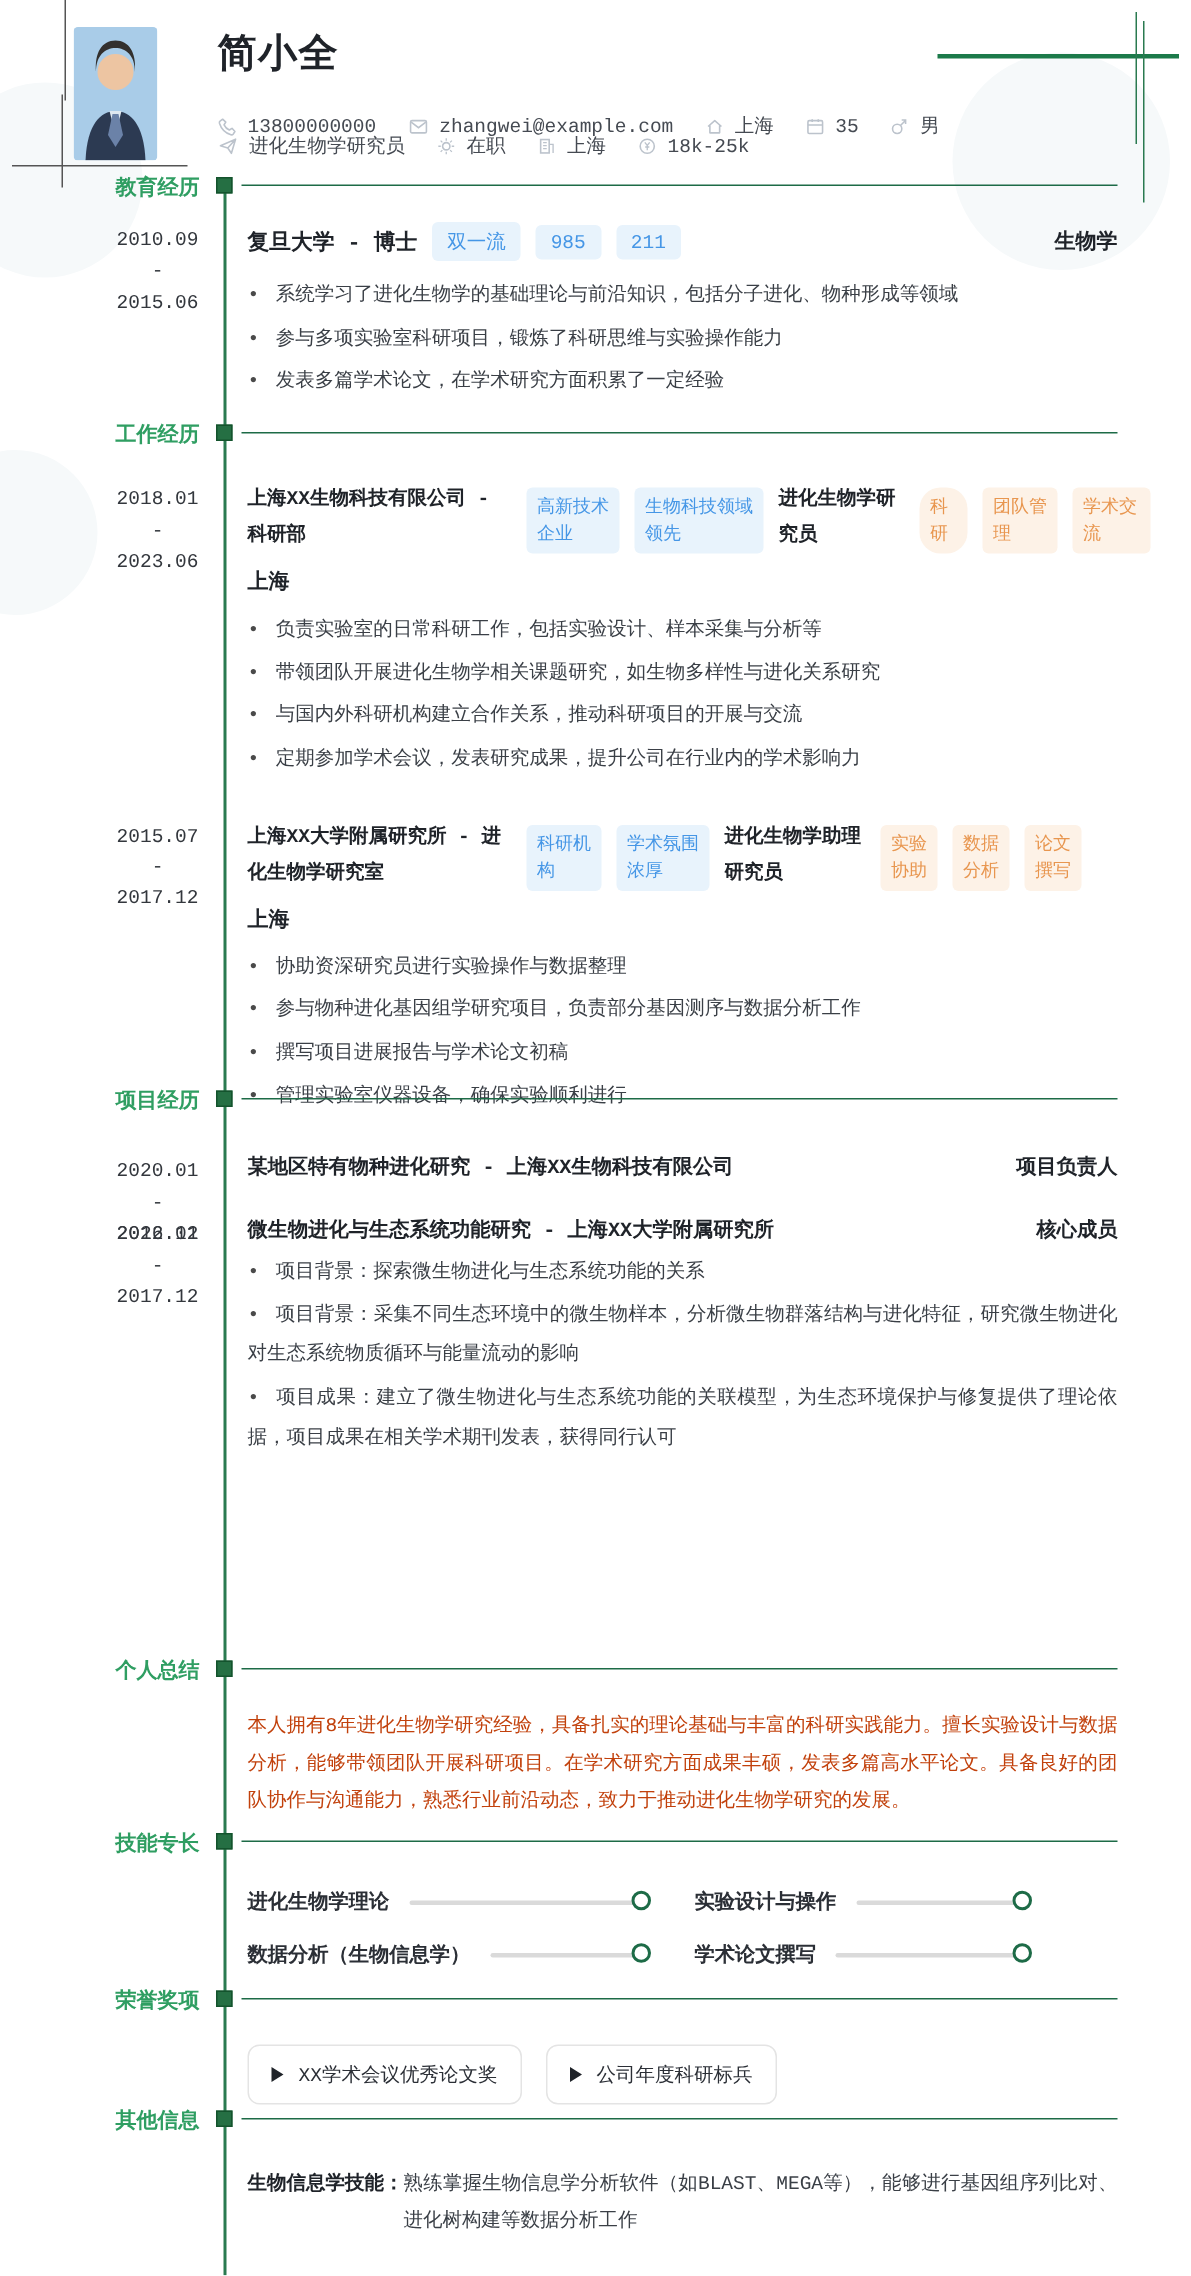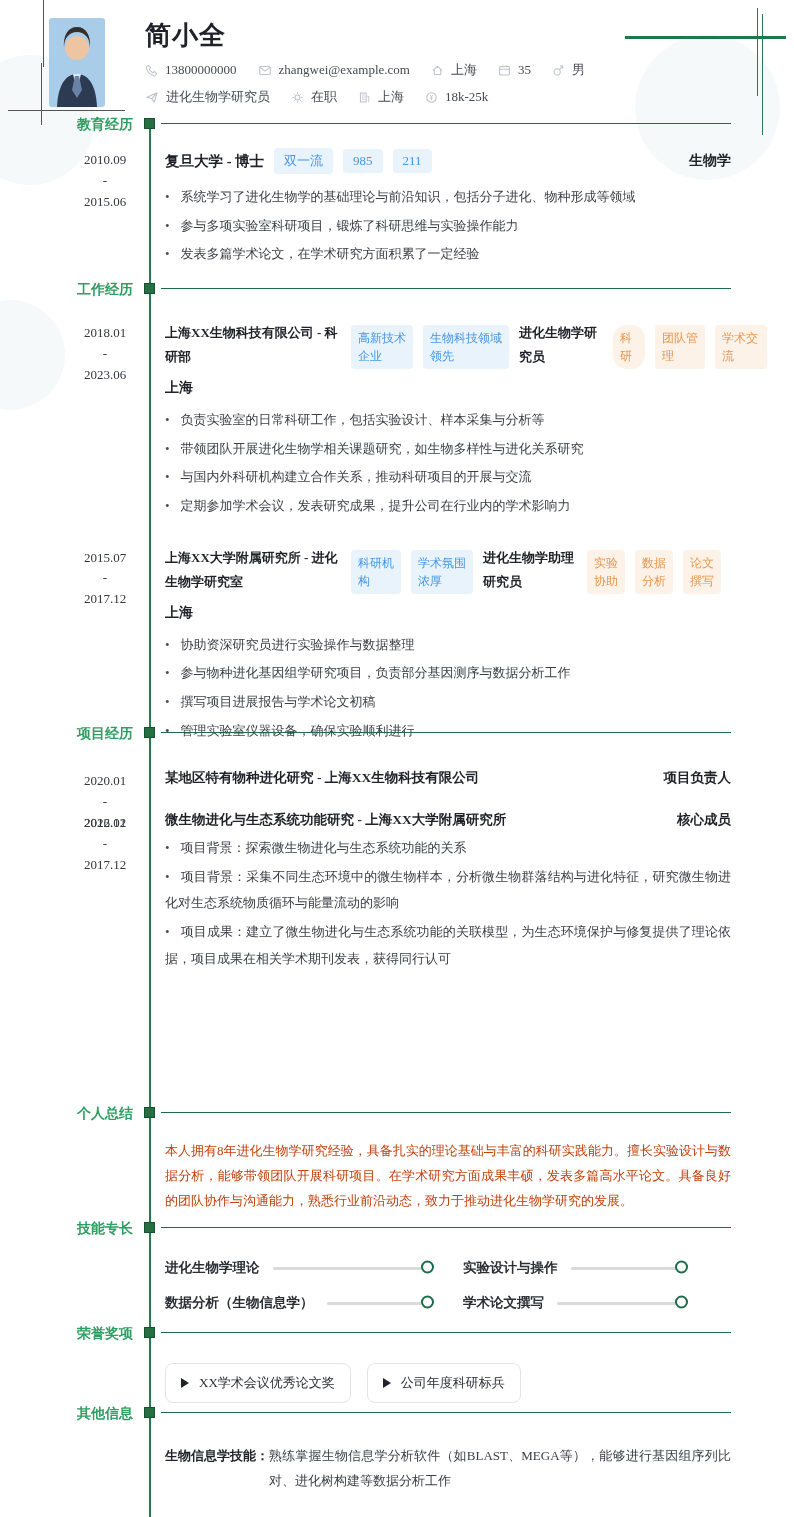--- a/index.html
+++ b/index.html
@@ -1,40 +1,40 @@
 <!DOCTYPE html>
 <html><head>
 <meta charset="utf-8">
 <style>
   * { margin:0; padding:0; box-sizing:border-box; }
   html,body { background:#fff; }
   .page {
     position:relative; width:794px; height:1517px; margin:0 auto;
     background:#fff; overflow:hidden;
-    font-family:Liberation Serif, serif;
+    font-family:Liberation Mono, monospace;
     color:#3a3f46;
     padding-left:42px;
   }
   
   .deco { position:absolute; pointer-events:none; }
   .circle-blob { border-radius:50%; background:#f6f9fa; }
   .vline-dark { width:1px; background:#555; }
   .hline-dark { height:1px; background:#555; }
   .green-thick { height:3px; background:#1c7a4a; }
   .green-thin-v { width:1px; background:#2a7a50; }
   
   .photo { position:absolute; left:49px; top:18px; width:56px; height:89px; border-radius:3px; overflow:hidden; }
   .name { position:absolute; left:145px; top:18px; font-size:26px; font-weight:bold; color:#1f2329; letter-spacing:1px; }
   .contact-row { position:absolute; left:145px; display:flex; align-items:center; gap:21px; font-size:13px; color:#454a52; }
   .c-item { display:flex; align-items:center; gap:7px; }
   .c-item svg { display:block; }
   
   .timeline { position:absolute; left:149px; top:120px; width:2px; height:1397px; background:#2a7a50; }
   
-  .sec { position:absolute; left:0; right:14px; }
+  .sec { position:absolute; left:0; right:0; }
   .sec-head { position:relative; height:14px; }
   .sec-label { position:absolute; left:0; top:-2px; width:133px; text-align:right; font-size:14px; font-weight:bold; color:#2f9e62; }
   .sec-dot { position:absolute; left:144px; top:0; width:11px; height:11px; background:#256f43; border:1px solid #14532d; }
   .sec-rule { position:absolute; left:161px; right:49px; top:5px; height:1px; background:#1d6b47; }
   .sec-body { padding-left:165px; padding-right:49px; }
   .entry { position:relative; }
   .entry-date { position:absolute; left:-95px; top:2px; width:70px; text-align:center; font-size:13px; color:#33373d; line-height:1.6; }
   
   .edu-title-row { display:flex; align-items:center; gap:10px; }
   .school { font-size:14.5px; font-weight:bold; color:#1f2329; }
@@ -99,21 +99,21 @@
       <circle cx="28" cy="30" r="12" fill="#edc5a2"></circle>
       <path d="M15 30c0-11 6-16 13-16s13 5 13 16c1-13-4-21-13-21s-14 8-13 21z" fill="#33302e"></path>
       <path d="M8 89c1-24 10-33 20-33s19 9 20 33z" fill="#2c3a52"></path>
       <path d="M24 56h8l-2 8h-4z" fill="#dfe8f0"></path>
       <path d="M26 58h4l3 14-5 8-5-8z" fill="#6b82a8"></path>
     </svg>
   </div>
 
   <div class="name">简小全</div>
 
-  <div class="contact-row" style="top:61px;">
+  <div class="contact-row" style="top:75px;">
     <span class="c-item">
       <span>
           <svg width="13" height="13" viewBox="0 0 16 16">
             <path d="M4.2 1.8L6.8 4.2 5.4 6.4c.9 1.9 2.4 3.4 4.3 4.3l2.2-1.4 2.4 2.6-1.5 2.2c-.4.5-1.1.7-1.8.5C6.7 13.2 3 9.5 1.6 5.1c-.2-.7 0-1.4.5-1.8z" fill="none" stroke="#bcc3cc" stroke-width="1.3" stroke-linejoin="round"></path>
           </svg>
         </span>
       <span>13800000000</span>
     </span>
     <span class="c-item">
       <span>

